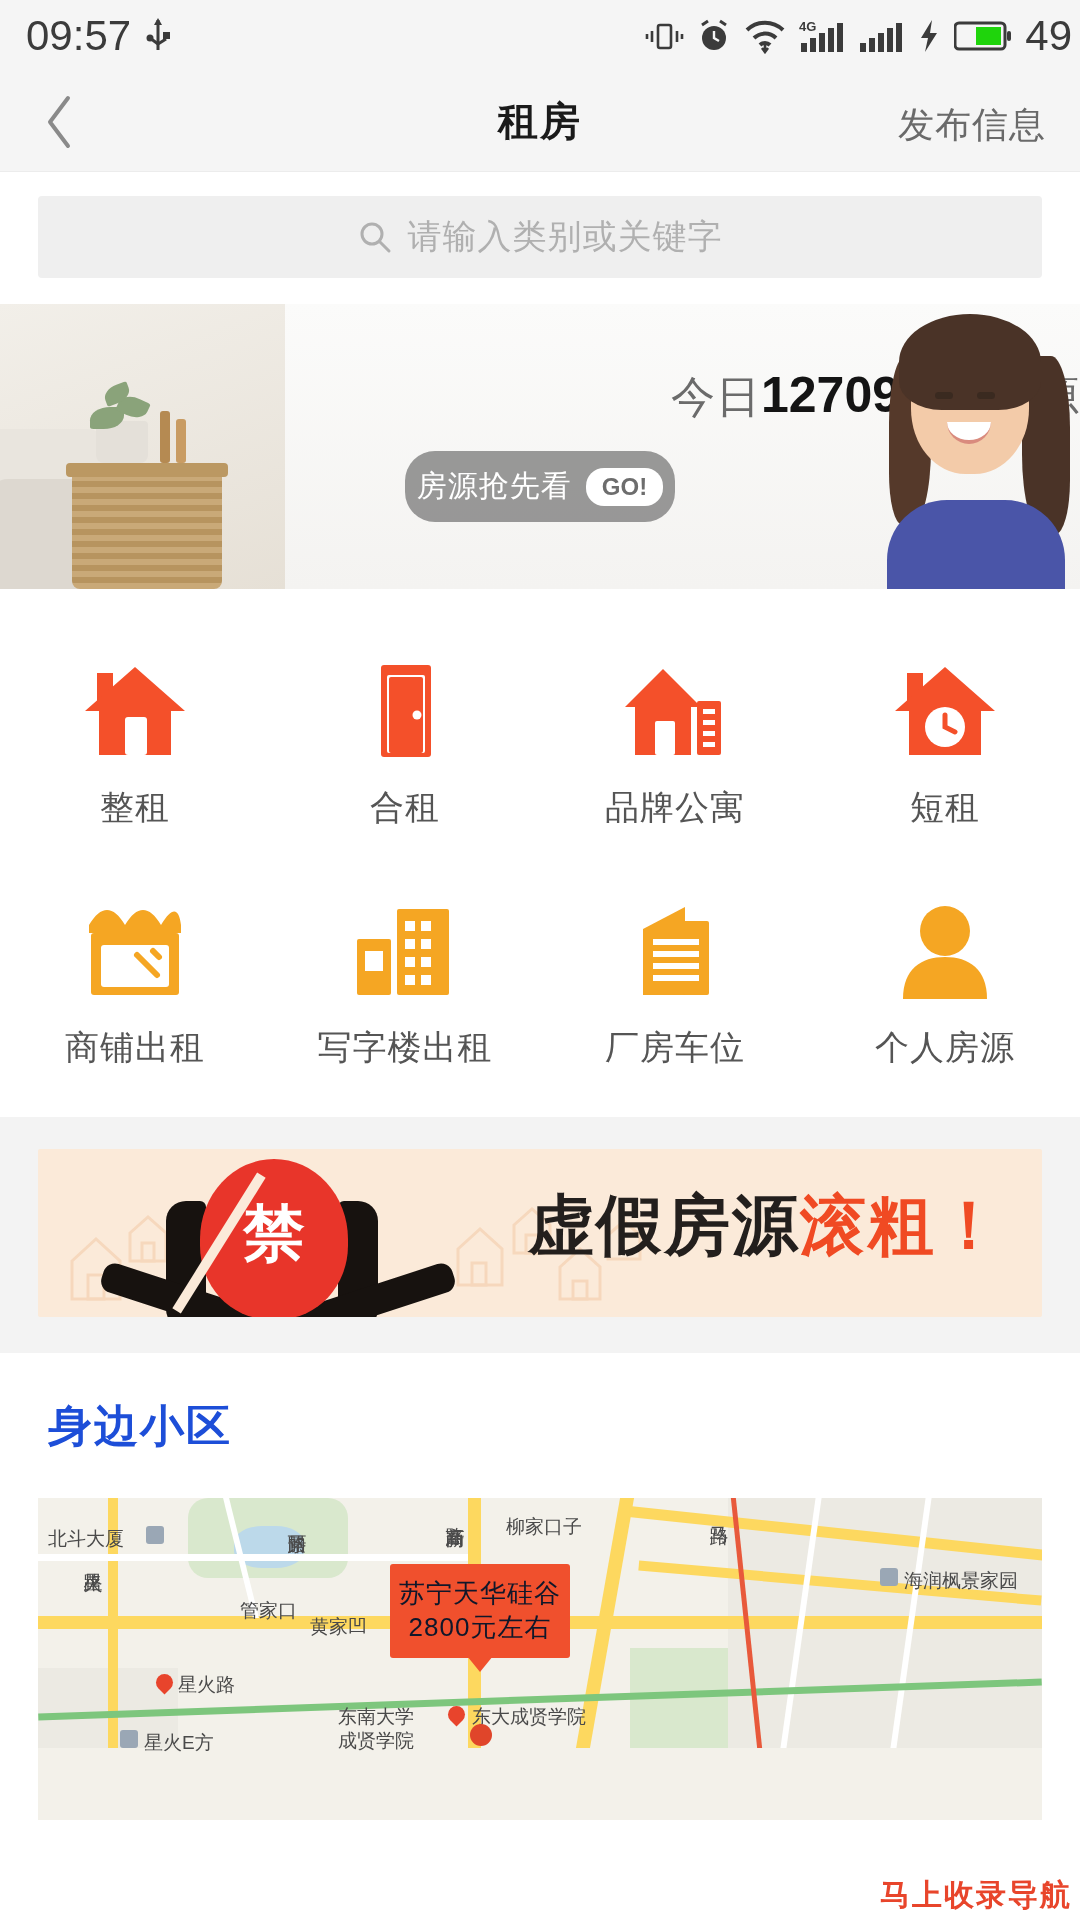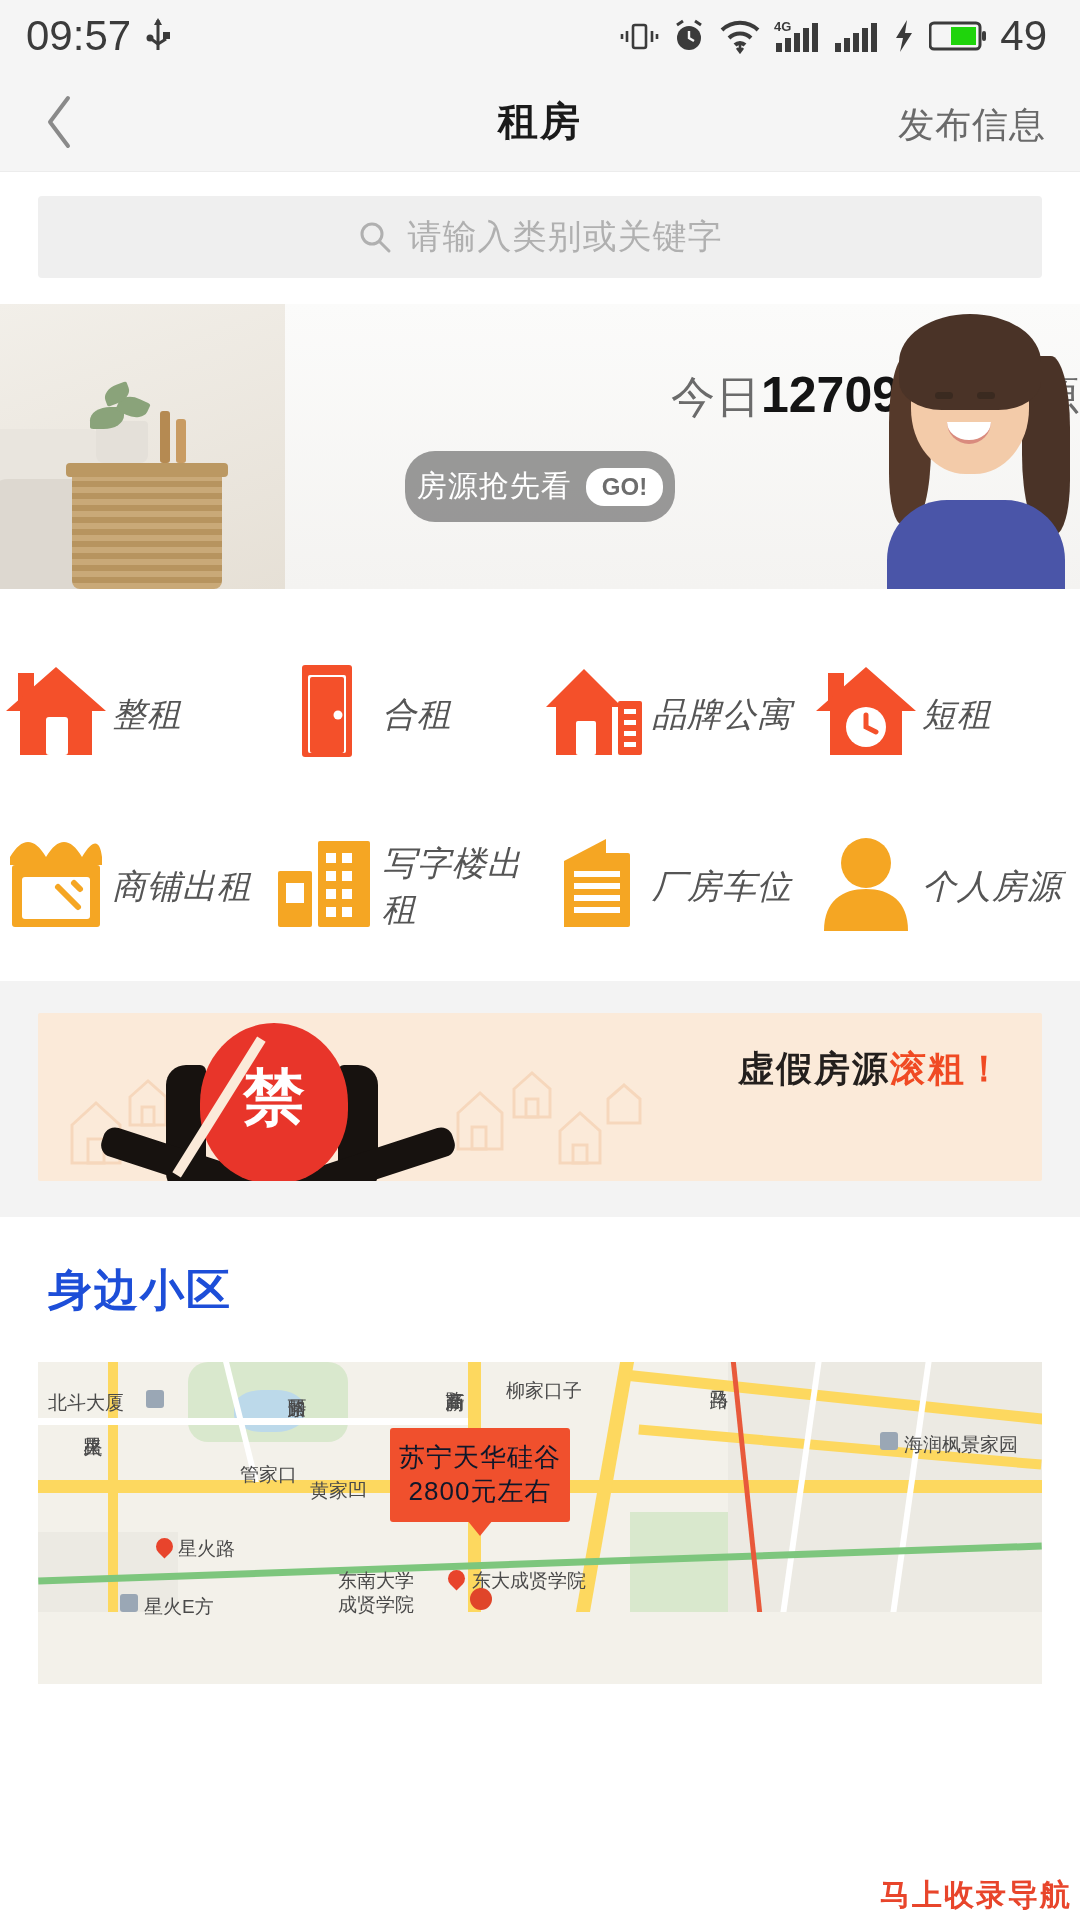--- a/index.html
+++ b/index.html
@@ -14,21 +14,21 @@
   
   .statusbar{
     height:72px; width:1080px;
     background:#f5f5f5;
     display:flex; align-items:center;
     padding:0 26px;
     position:relative;
   }
   .sb-left{ display:flex; align-items:center; gap:14px; }
   .sb-time{ font-size:42px; color:#3b3b3b; letter-spacing:0px; font-weight:400;}
-  .sb-right{ position:absolute; right:33px; top:0; height:72px; display:flex; align-items:center; gap:13px;}
+  .sb-right{ position:absolute; right:8px; top:0; height:72px; display:flex; align-items:center; gap:13px;}
   .ic{ display:block; }
 
   
   .navbar{
     height:100px; width:1080px; background:#f5f5f5;
     display:flex; align-items:center; position:relative;
     border-bottom:1px solid #ececec;
   }
   .nav-back{ width:120px; display:flex; align-items:center; justify-content:center; height:100%; }
   .nav-title{
@@ -124,21 +124,21 @@
   .pill-go{
     background:#ffffff; color:#6d6d6d; font-size:24px; font-weight:700;
     border-radius:18px; padding:5px 16px; letter-spacing:0px;
   }
 
   
   .grid{
     background:#ffffff; padding:56px 0 46px 0;
     display:grid; grid-template-columns:repeat(4,1fr); row-gap:54px;
   }
-  .cell{ display:flex; flex-direction:row; align-items:center;font-style:italic; }
+  .cell{ display:flex; flex-direction:column; align-items:center; }
   .cell-ico{ height:118px; display:flex; align-items:flex-end; justify-content:center; }
   .cell-label{ margin-top:22px; font-size:34px; color:#555555; letter-spacing:1px;}
 
   
   .adsection{ background:#f3f3f3; padding:32px 38px 36px 38px; }
   .ad{
     width:100%; height:168px; background:#fbead9;
     position:relative; overflow:hidden; border-radius:2px;
   }
   .ad-ghost{ position:absolute; opacity:.55;}
@@ -167,21 +167,21 @@
     position:absolute; left:60px; top:140px; width:190px; height:30px;
     background:#17120f; transform:rotate(18deg); border-radius:12px;
   }
   .ad-armR{
     position:absolute; left:230px; top:140px; width:190px; height:30px;
     background:#17120f; transform:rotate(-18deg); border-radius:12px;
   }
   .ad-text{
     position:absolute; right:38px; top:32px; text-align:right;
   }
-  .ad-head{ font-size:36px; font-weight:700; color:#231f1d; letter-spacing:2px; white-space:nowrap;}
+  .ad-head{ font-size:66px; font-weight:700; color:#231f1d; letter-spacing:2px; white-space:nowrap;}
   .ad-head em{ font-style:normal; color:#f04a23; }
   .ad-sub{ margin-top:14px; font-size:30px; color:#9a948f; letter-spacing:2px;}
 
   
   .nearby{ background:#ffffff; padding:44px 0 0 0;}
   .nearby-title{ font-size:44px; color:#1d4ed8; font-weight:700; padding:0 48px; letter-spacing:2px;}
   .mapwrap{
     margin:42px 38px 0 38px; height:322px; position:relative; overflow:hidden;
     background:#f3f1ea;
   }

